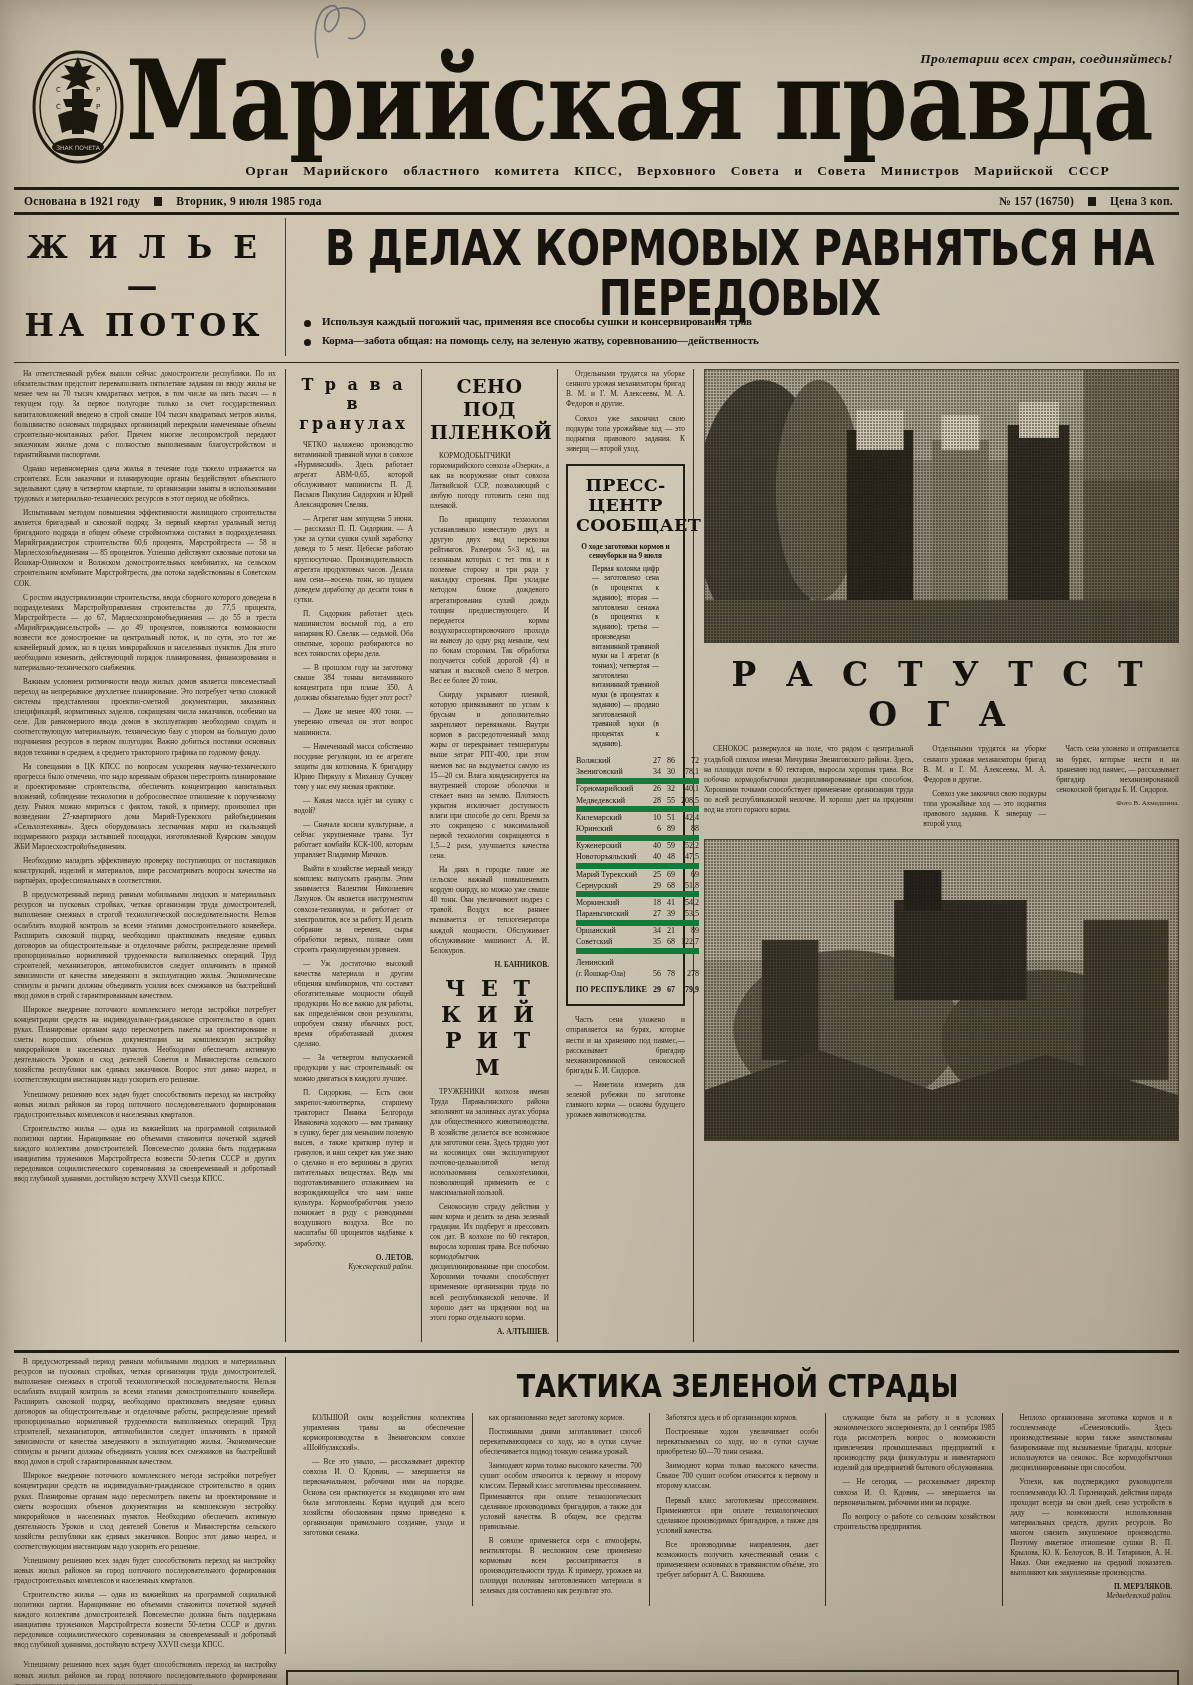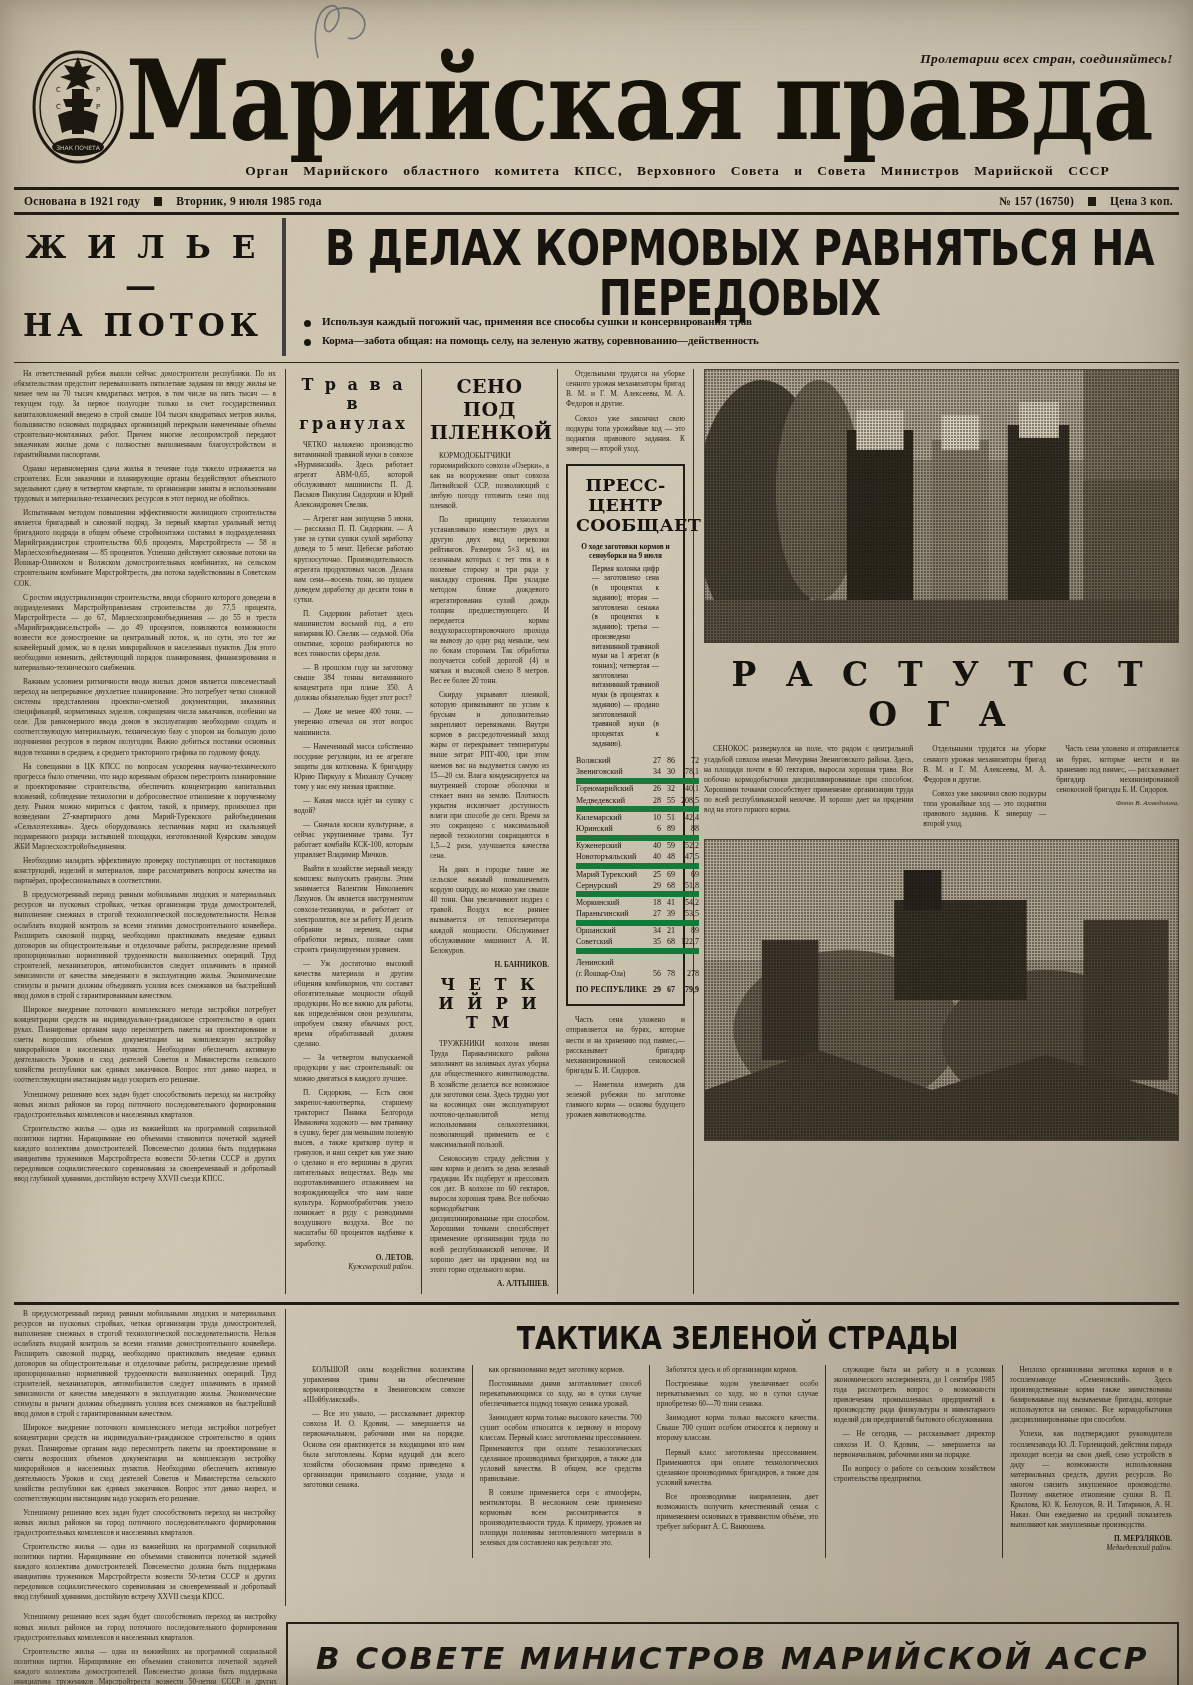--- a/index.html
+++ b/index.html
@@ -65,21 +65,21 @@
     display:flex;align-items:center;
     font-size:11.5px;font-weight:bold;
     padding:5px 6px 5px 10px;
     letter-spacing:.3px;
   }
   .infobar .sq{display:inline-block;width:8px;height:9px;background:#201c12;margin:0 14px;}
   .infobar .spacer{flex:1;}
 
   
   .topband{display:flex;gap:0;margin-top:3px;}
-  .lead-left{width:272px;padding-right:10px;box-sizing:border-box;border-right:4px solid #404040;}
+  .lead-left{width:272px;padding-right:10px;box-sizing:border-box;border-right:1px solid #404040;}
   .lead-right{flex:1;padding-left:14px;box-sizing:border-box;}
 
   h1.hl-left{
     font-family:"DejaVu Serif",serif;
     font-size:31px;font-weight:bold;line-height:1.25;
     letter-spacing:5px;text-align:center;margin:10px 0 12px;
   }
   h1.hl-main{
     font-family:"DejaVu Sans",sans-serif;
     font-weight:bold;font-size:39.5px;line-height:1;
@@ -119,21 +119,21 @@
   .c4{width:136px;padding:0 8px;box-sizing:border-box;}
   .cRight{flex:1;padding-left:10px;box-sizing:border-box;}
 
   h2.sub{
     font-family:"DejaVu Serif",serif;
     font-weight:bold;text-align:center;
     margin:6px 0 7px;line-height:1.2;
   }
   h2.traw{font-size:16px;letter-spacing:3px;}
   h2.seno{font-size:19px;letter-spacing:.5px;}
-  h2.ritm{font-size:16px;letter-spacing:4px;}
+  h2.ritm{font-size:22px;letter-spacing:4px;}
   h2.stoga{font-size:33px;letter-spacing:9px;margin:12px 0 10px;}
   h2.taktika{
     font-family:"DejaVu Sans",sans-serif;font-size:27px;letter-spacing:0;
     transform:scaleY(1.2);transform-origin:center top;margin:10px 0 14px;
   }
   h2.sovmin{
     font-family:"DejaVu Sans",sans-serif;font-style:italic;font-weight:bold;
     font-size:31px;letter-spacing:2.5px;margin:12px 0 12px;
   }
 
@@ -144,21 +144,21 @@
     border:1px solid #4b4436;
   }
   .photo .ph-inner{position:absolute;inset:0;}
   .dots{
     position:absolute;inset:0;
     background-image:
       radial-gradient(circle at 1px 1px, rgba(20,16,10,.75) .9px, rgba(0,0,0,0) 1.1px);
     background-size:3px 3px;
     opacity:.55;
   }
-  .cap{font-size:7px;text-align:right;font-style:italic;margin-top:3px;color:#2d2719;}
+  .cap{font-size:7px;text-align:right;margin-top:3px;color:#2d2719;}
 
   
   .press{
     border:2px solid #241f14;padding:7px 8px 9px;margin:10px 0 9px;
     background:rgba(255,252,240,.10);
   }
   .press h3{
     font-family:"DejaVu Serif",serif;font-weight:bold;
     font-size:17.5px;text-align:center;margin:2px 0 7px;letter-spacing:.3px;
   }

